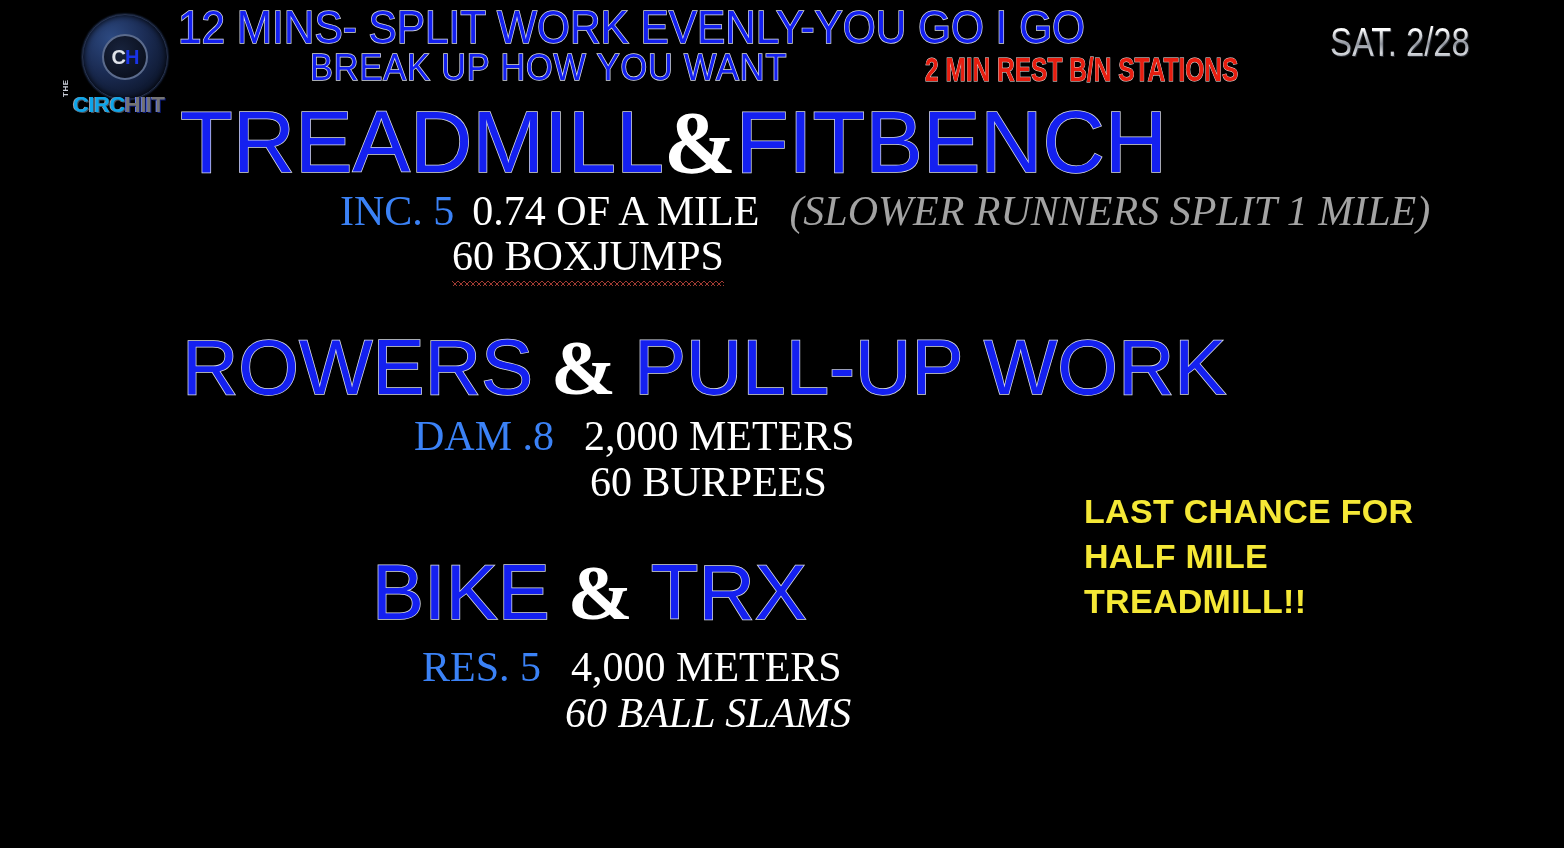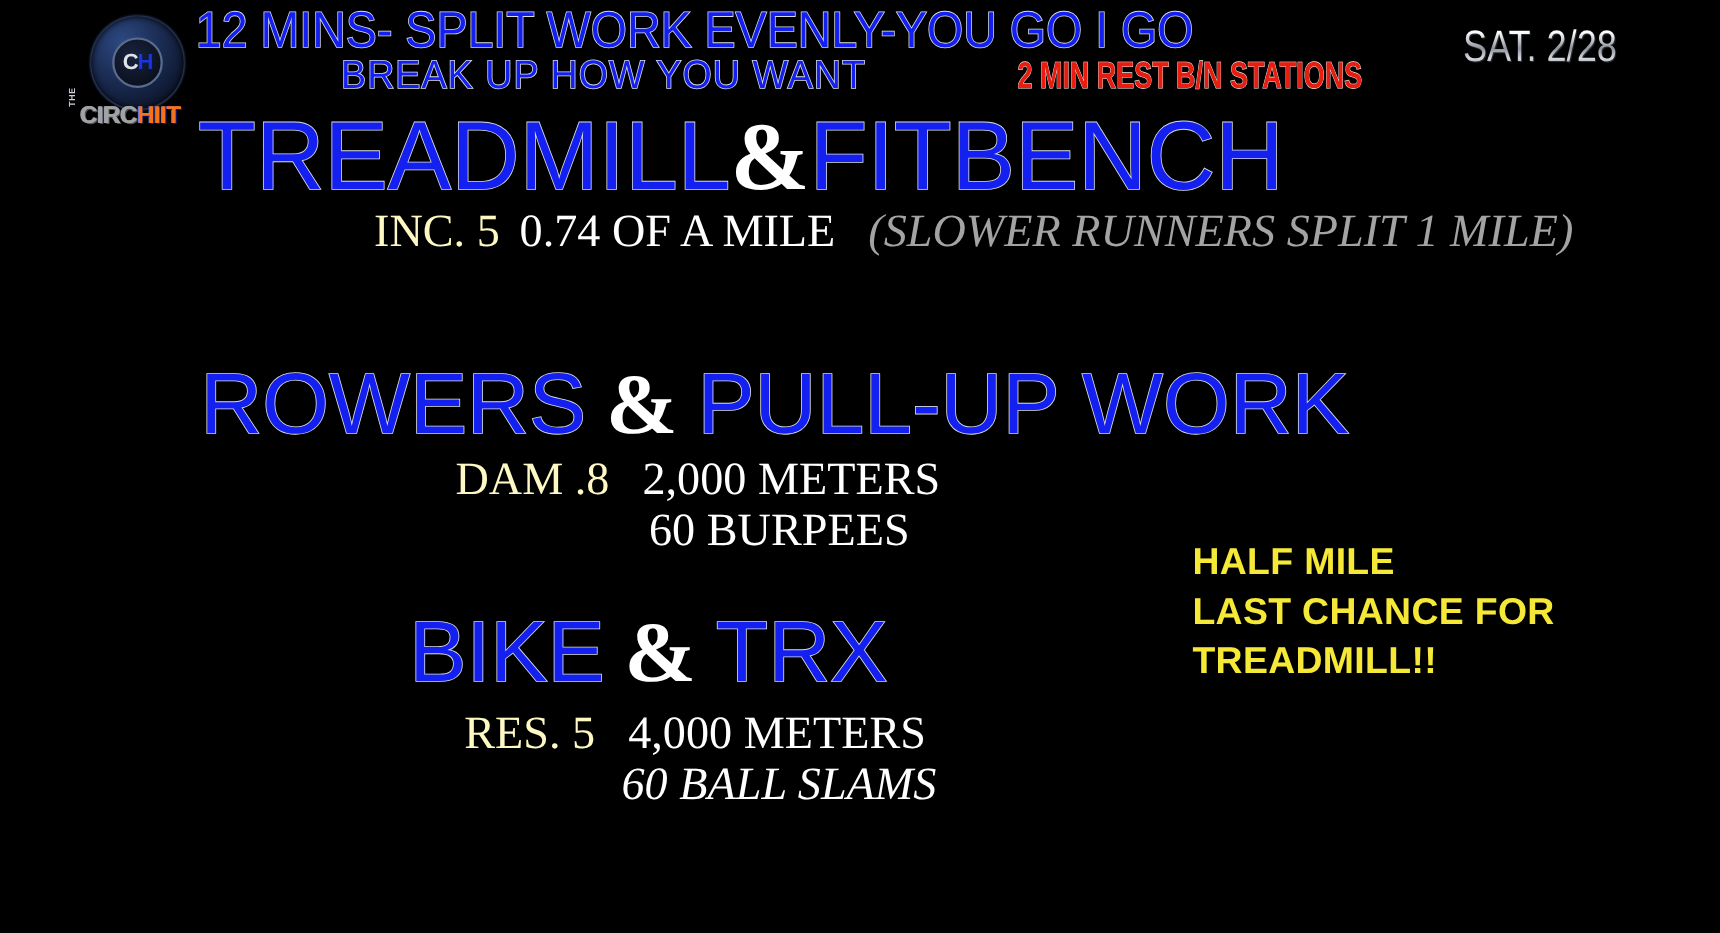--- a/index.html
+++ b/index.html
@@ -94,26 +94,26 @@
     left: 11px;
     top: 0;
     font-family: "Liberation Sans", sans-serif;
     font-weight: bold;
     font-size: 22px;
     letter-spacing: -0.5px;
     line-height: 1;
     white-space: nowrap;
   }
   .logo-name .c {
-    color: #a3a3a3;
+    color: #0ea5e9;
     text-shadow: 1px 1px 0 #4a4f58, -1px 0 0 #9aa0ac;
     margin-top: 24px;
   }
   .logo-name .h {
-    color: #f97316;
+    color: #737373;
     text-shadow: 1px 1px 0 #0b1a7a, -1px 0 0 #5d77f5;
   }
 
   
   .wa-blue {
     color: #1420f0;
     -webkit-text-stroke: 1.5px #d8dce4;
     paint-order: stroke fill;
     font-family: "Liberation Sans", sans-serif;
     font-weight: normal;
@@ -211,21 +211,21 @@
   }
 
   .detail-row {
     position: absolute;
     white-space: nowrap;
     font-family: "Liberation Serif", serif;
     line-height: 1;
     color: #ffffff;
   }
   .detail-red {
-    color: #fef9c3;
+    color: #3b82f6;
     font-family: "Liberation Serif", serif;
   }
   .detail-cyan {
     color: #a3a3a3;
     font-family: "Liberation Serif", serif;
     font-style: italic;
   }
 
   .st1-d1 { left: 340px; top: 190px; font-size: 42px; }
   .st1-d2 { left: 452px; top: 235px; font-size: 42px; }
@@ -292,20 +292,23 @@
   <div class="hdr2 wa-blue">BREAK UP HOW YOU WANT</div>
   <div class="hdr-rest wa-red">2 MIN REST B/N STATIONS</div>
   <div class="hdr-date">SAT. 2/28</div>
 
   <div class="station-title st1-title">
     <span class="wa-blue">TREADMILL</span><span class="amp">&amp;</span><span class="wa-blue">FITBENCH</span>
   </div>
   <div class="detail-row st1-d1">
     <span class="detail-red">INC. 5</span><span class="gap-sm"></span><span>0.74 OF A MILE</span><span class="gap-md"></span><span class="detail-cyan">(SLOWER RUNNERS SPLIT 1 MILE)</span>
   </div>
+  <div class="detail-row st1-d2">
+    <span class="squiggle">60 BOXJUMPS</span>
+  </div>
 
   <div class="station-title st2-title">
     <span class="wa-blue">ROWERS</span><span class="gap-sm"></span><span class="amp">&amp;</span><span class="gap-sm"></span><span class="wa-blue">PULL-UP WORK</span>
   </div>
   <div class="detail-row st2-d1">
     <span class="detail-red">DAM .8</span><span class="gap-md"></span><span>2,000 METERS</span>
   </div>
   <div class="detail-row st2-d2">
     <span>60 BURPEES</span>
   </div>
@@ -314,18 +317,18 @@
     <span class="wa-blue">BIKE</span><span class="gap-sm"></span><span class="amp">&amp;</span><span class="gap-sm"></span><span class="wa-blue">TRX</span>
   </div>
   <div class="detail-row st3-d1">
     <span class="detail-red">RES. 5</span><span class="gap-md"></span><span>4,000 METERS</span>
   </div>
   <div class="detail-row st3-d2">
     <span>60 BALL SLAMS</span>
   </div>
 
   <div class="callout">
+    <div>LAST CHANCE FOR</div>
     <div>HALF MILE</div>
-    <div>LAST CHANCE FOR</div>
     <div>TREADMILL!!</div>
   </div>
 
 </div>
 
 </body></html>

